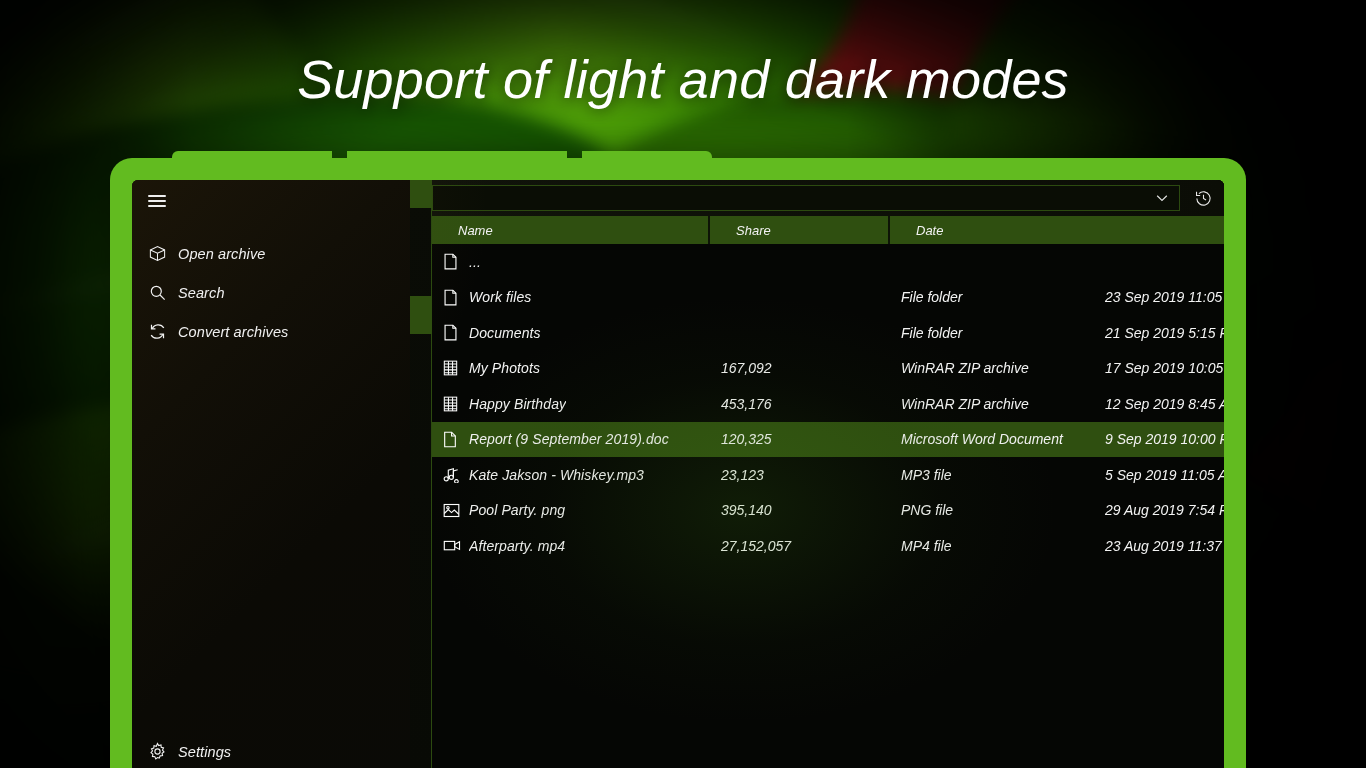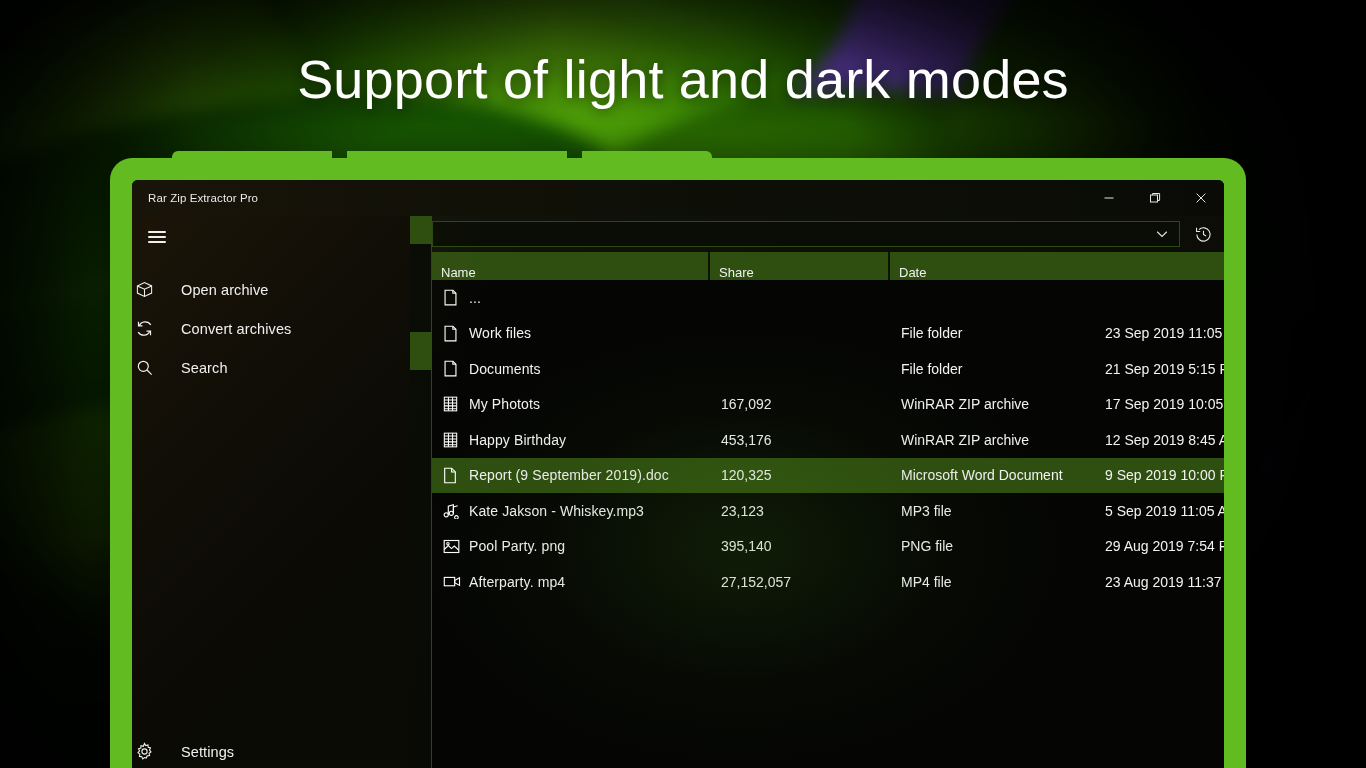--- a/index.html
+++ b/index.html
@@ -1,20 +1,20 @@
 <!DOCTYPE html>
 <html><head>
 <meta charset="utf-8">
 <style>
   * { margin:0; padding:0; box-sizing:border-box; }
   html,body { width:1366px; height:768px; overflow:hidden; background:#000; }
   body { font-family:"Liberation Sans", sans-serif; -webkit-font-smoothing:antialiased; }
 
   
-  #stage { position:relative; width:1366px; height:768px; overflow:hidden; background:#8b5cf6; }
+  #stage { position:relative; width:1366px; height:768px; overflow:hidden; background:#b91c1c;font-style:italic; }
 
   #bg { position:absolute; inset:0; overflow:hidden; }
   #bg .leafwrap { position:absolute; inset:-60px; filter: blur(9px) saturate(1.15); }
   #bg .leaf { position:absolute; border-radius:50% 46% 52% 48% / 60% 40% 60% 40%; }
 
   #bg .l1 { left:-40px;  top:-150px; width:560px; height:420px;
             background:radial-gradient(ellipse at 40% 60%, #6fbf1f 0%, #3f8c10 38%, #1c4a06 72%, #081a02 100%);
             transform:rotate(-26deg); }
   #bg .l2 { left:300px;  top:-210px; width:620px; height:430px;
             background:radial-gradient(ellipse at 55% 70%, #7cd024 0%, #4a9c13 40%, #1e5207 75%, #071802 100%);
@@ -88,21 +88,21 @@
   #body { flex:1; display:flex; min-height:0; position:relative; }
 
   
   #sidebar { width:278px; flex:0 0 278px; position:relative; z-index:5;
              background:linear-gradient(135deg,#1b1508 0%,#120f07 30%,#0b0a05 62%,#0a0a06 100%);
              display:flex; flex-direction:column; }
   #hamburger { height:42px; display:flex; align-items:center; padding-left:16px; }
   #hamburger .bars { width:18px; }
   #hamburger .bars i { display:block; height:2px; background:#efefef; margin:3px 0; border-radius:1px; }
   #navlist { margin-top:12px; }
-  .navitem { height:39px; display:flex; align-items:center; padding-left:3px; color:#f0f0f0;gap:16px; }
+  .navitem { height:39px; display:flex; align-items:center; padding-left:16px; color:#f0f0f0; }
   .navitem .ic { width:30px; display:flex; align-items:center; justify-content:flex-start; flex:0 0 30px; color:#f2f2f2; }
   .navitem .lb { font-size:14.5px; letter-spacing:.1px; }
   #navspacer { flex:1; }
   #navbottom { padding-bottom:9px; }
   .navitem.accent { color:#e8430f; }
   .navitem.accent .ic { color:#e8430f; }
 
   
   #treestrip { width:22px; flex:0 0 22px; position:relative;
                background:linear-gradient(180deg,#0a0c06 0%,#080a05 100%);
@@ -118,22 +118,22 @@
              padding:0 0 0 0; background:linear-gradient(90deg,#10130a 0%,#0b0d06 100%); }
   #addrbox { flex:1; height:26px; margin-left:0; margin-right:6px;
              border:1px solid #2c4a10; background:#0a0d05; display:flex; align-items:center; }
   #addrvalue { flex:1; font-size:13px; color:#cfcfcf; padding-left:8px; }
   #addrchev { width:34px; display:flex; align-items:center; justify-content:center; color:#e0e0e0; }
   #historybtn { width:34px; height:34px; display:flex; align-items:center; justify-content:center; color:#e8e8e8; margin-right:4px; }
 
   
   #table { flex:1; display:flex; flex-direction:column; min-height:0; }
   #thead { display:flex; height:28px; flex:0 0 28px; background:#2f4f10; }
-  .th { position:relative; display:flex; align-items:flex-end; font-size:13px; color:#f2f2f2;
-        padding-left:9px; border-right:2px solid #0d1406; }
+  .th { position:relative; display:flex; align-items:center; font-size:13px; color:#f2f2f2;
+        padding-left:26px; border-right:2px solid #0d1406; }
   .th .sortchev { position:absolute; right:10px; top:50%; transform:translateY(-50%); color:#ededed; }
   .c-name { width:278px; flex:0 0 278px; }
   .c-size { width:180px; flex:0 0 180px; }
   .c-type { width:204px; flex:0 0 204px; }
   .c-date { flex:1; border-right:none; }
 
   #tbody { flex:1; overflow:hidden; }
   .row { display:flex; height:35.5px; align-items:center; font-size:14px; color:#f3f3f3; }
   .row.selected { background:#2f4f10; }
   .cell { padding-left:11px; display:flex; align-items:center; height:100%; overflow:hidden; white-space:nowrap; }
@@ -173,40 +173,20 @@
   <div id="vignette"></div>
 
   <div id="headline">Support of light and dark modes</div>
 
   <div id="laptop">
     <div id="bezel"></div>
     <div id="screen">
 
       <div id="app">
 
-        <div id="titlebar">
-          <div id="apptitle">Rar Zip Extractor Pro</div>
-          <div id="titlespace"></div>
-          <div class="wbtn">
-            <svg width="12" height="12" viewBox="0 0 12 12">
-                <path d="M1.5 6h9" stroke="currentColor" stroke-width="1" fill="none"></path>
-              </svg>
-          </div>
-          <div class="wbtn">
-            <svg width="12" height="12" viewBox="0 0 12 12">
-              <rect x="1.5" y="3" width="7" height="7" stroke="currentColor" stroke-width="1" fill="none"></rect>
-              <path d="M3.6 3V1.5h7V8.4H9" stroke="currentColor" stroke-width="1" fill="none"></path>
-            </svg>
-          </div>
-          <div class="wbtn">
-            <svg width="12" height="12" viewBox="0 0 12 12">
-                <path d="M1.6 1.6l8.8 8.8M10.4 1.6l-8.8 8.8" stroke="currentColor" stroke-width="1" fill="none"></path>
-              </svg>
-          </div>
-        </div>
 
         <div id="body">
 
           <div id="glow"></div>
           <div id="glow2"></div>
 
           <div id="sidebar">
             <div id="hamburger">
               <div class="bars">
                   <i></i>
@@ -221,43 +201,43 @@
                 <span class="ic">
                   <svg width="19" height="19" viewBox="0 0 24 24" fill="none" stroke="currentColor" stroke-width="1.3">
                     <path d="M3 7.5l9-4.2 9 4.2v9L12 20.7 3 16.5z"></path>
                       <path d="M3 7.5l9 4.2 9-4.2M12 11.7v9"></path>
                   </svg>
                 </span>
                 <span class="lb">Open archive</span>
               </div>
 
 
+
+              <div class="navitem">
+                <span class="ic">
+                  <svg width="19" height="19" viewBox="0 0 24 24" fill="none" stroke="currentColor" stroke-width="1.5">
+                    <circle cx="10.5" cy="10.5" r="6.3"></circle>
+                      <path d="M15.2 15.2L21 21"></path>
+                  </svg>
+                </span>
+                <span class="lb">Search</span>
+              </div>
 
               <div class="navitem">
                 <span class="ic">
                   <svg width="19" height="19" viewBox="0 0 24 24" fill="none" stroke="currentColor" stroke-width="1.5">
                     <path d="M20 7.5A8.4 8.4 0 0 0 5.2 8.6"></path>
                       <path d="M4 16.5A8.4 8.4 0 0 0 18.8 15.4"></path>
                     <path d="M4.4 3.6v5h5"></path>
                       <path d="M19.6 20.4v-5h-5"></path>
                   </svg>
                 </span>
                 <span class="lb">Convert archives</span>
               </div>
 
-              <div class="navitem">
-                <span class="ic">
-                  <svg width="19" height="19" viewBox="0 0 24 24" fill="none" stroke="currentColor" stroke-width="1.5">
-                    <circle cx="10.5" cy="10.5" r="6.3"></circle>
-                      <path d="M15.2 15.2L21 21"></path>
-                  </svg>
-                </span>
-                <span class="lb">Search</span>
-              </div>
-
             </div>
 
             <div id="navspacer"></div>
 
             <div id="navbottom">
               <div class="navitem">
                 <span class="ic">
                   <svg width="19" height="19" viewBox="0 0 24 24" fill="none" stroke="currentColor" stroke-width="1.4">
                     <circle cx="12" cy="12" r="3.3"></circle>
                     <path d="M12 1.8l1.5 2.6 2.9-.8.3 3 2.9.9-1.3 2.7 1.9 2.3-2.4 1.8.6 2.9-3 .3-1.2 2.8L12 19.6l-2.2 1.7-1.2-2.8-3-.3.6-2.9L3.8 13.5l1.9-2.3L4.4 8.5l2.9-.9.3-3 2.9.8z"></path>

